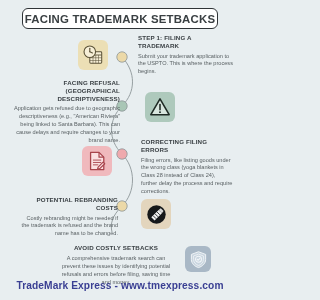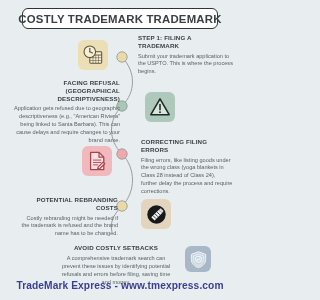--- a/index.html
+++ b/index.html
@@ -111,21 +111,21 @@
     color: #3a3f93;
     letter-spacing: 0.1px;
   }
 </style>
 </head>
 <body>
 
 <div class="page">
 
   <div class="title-box">
-    <span class="title-text">COSTLY TRADEMARK TRADEMARK</span>
+    <span class="title-text">FACING TRADEMARK SETBACKS</span>
   </div>
 
   <svg class="connector" viewBox="0 0 240 300" xmlns="http://www.w3.org/2000/svg">
     <path d="M122,57 C136,72 136,92 122,106 C108,120 108,140 122,154
              C136,168 136,192 122,206 C112,216 110,224 112,232" fill="none" stroke="#8d9698" stroke-width="0.9"></path>
     <circle cx="122" cy="57" r="5.2" fill="#ecd9a8" stroke="#8d9698" stroke-width="0.8"></circle>
     <circle cx="122" cy="106" r="5.2" fill="#a9c6b6" stroke="#8d9698" stroke-width="0.8"></circle>
     <circle cx="122" cy="154" r="5.2" fill="#efa9ad" stroke="#8d9698" stroke-width="0.8"></circle>
     <circle cx="122" cy="206" r="5.2" fill="#ecd9a8" stroke="#8d9698" stroke-width="0.8"></circle>
   </svg>

